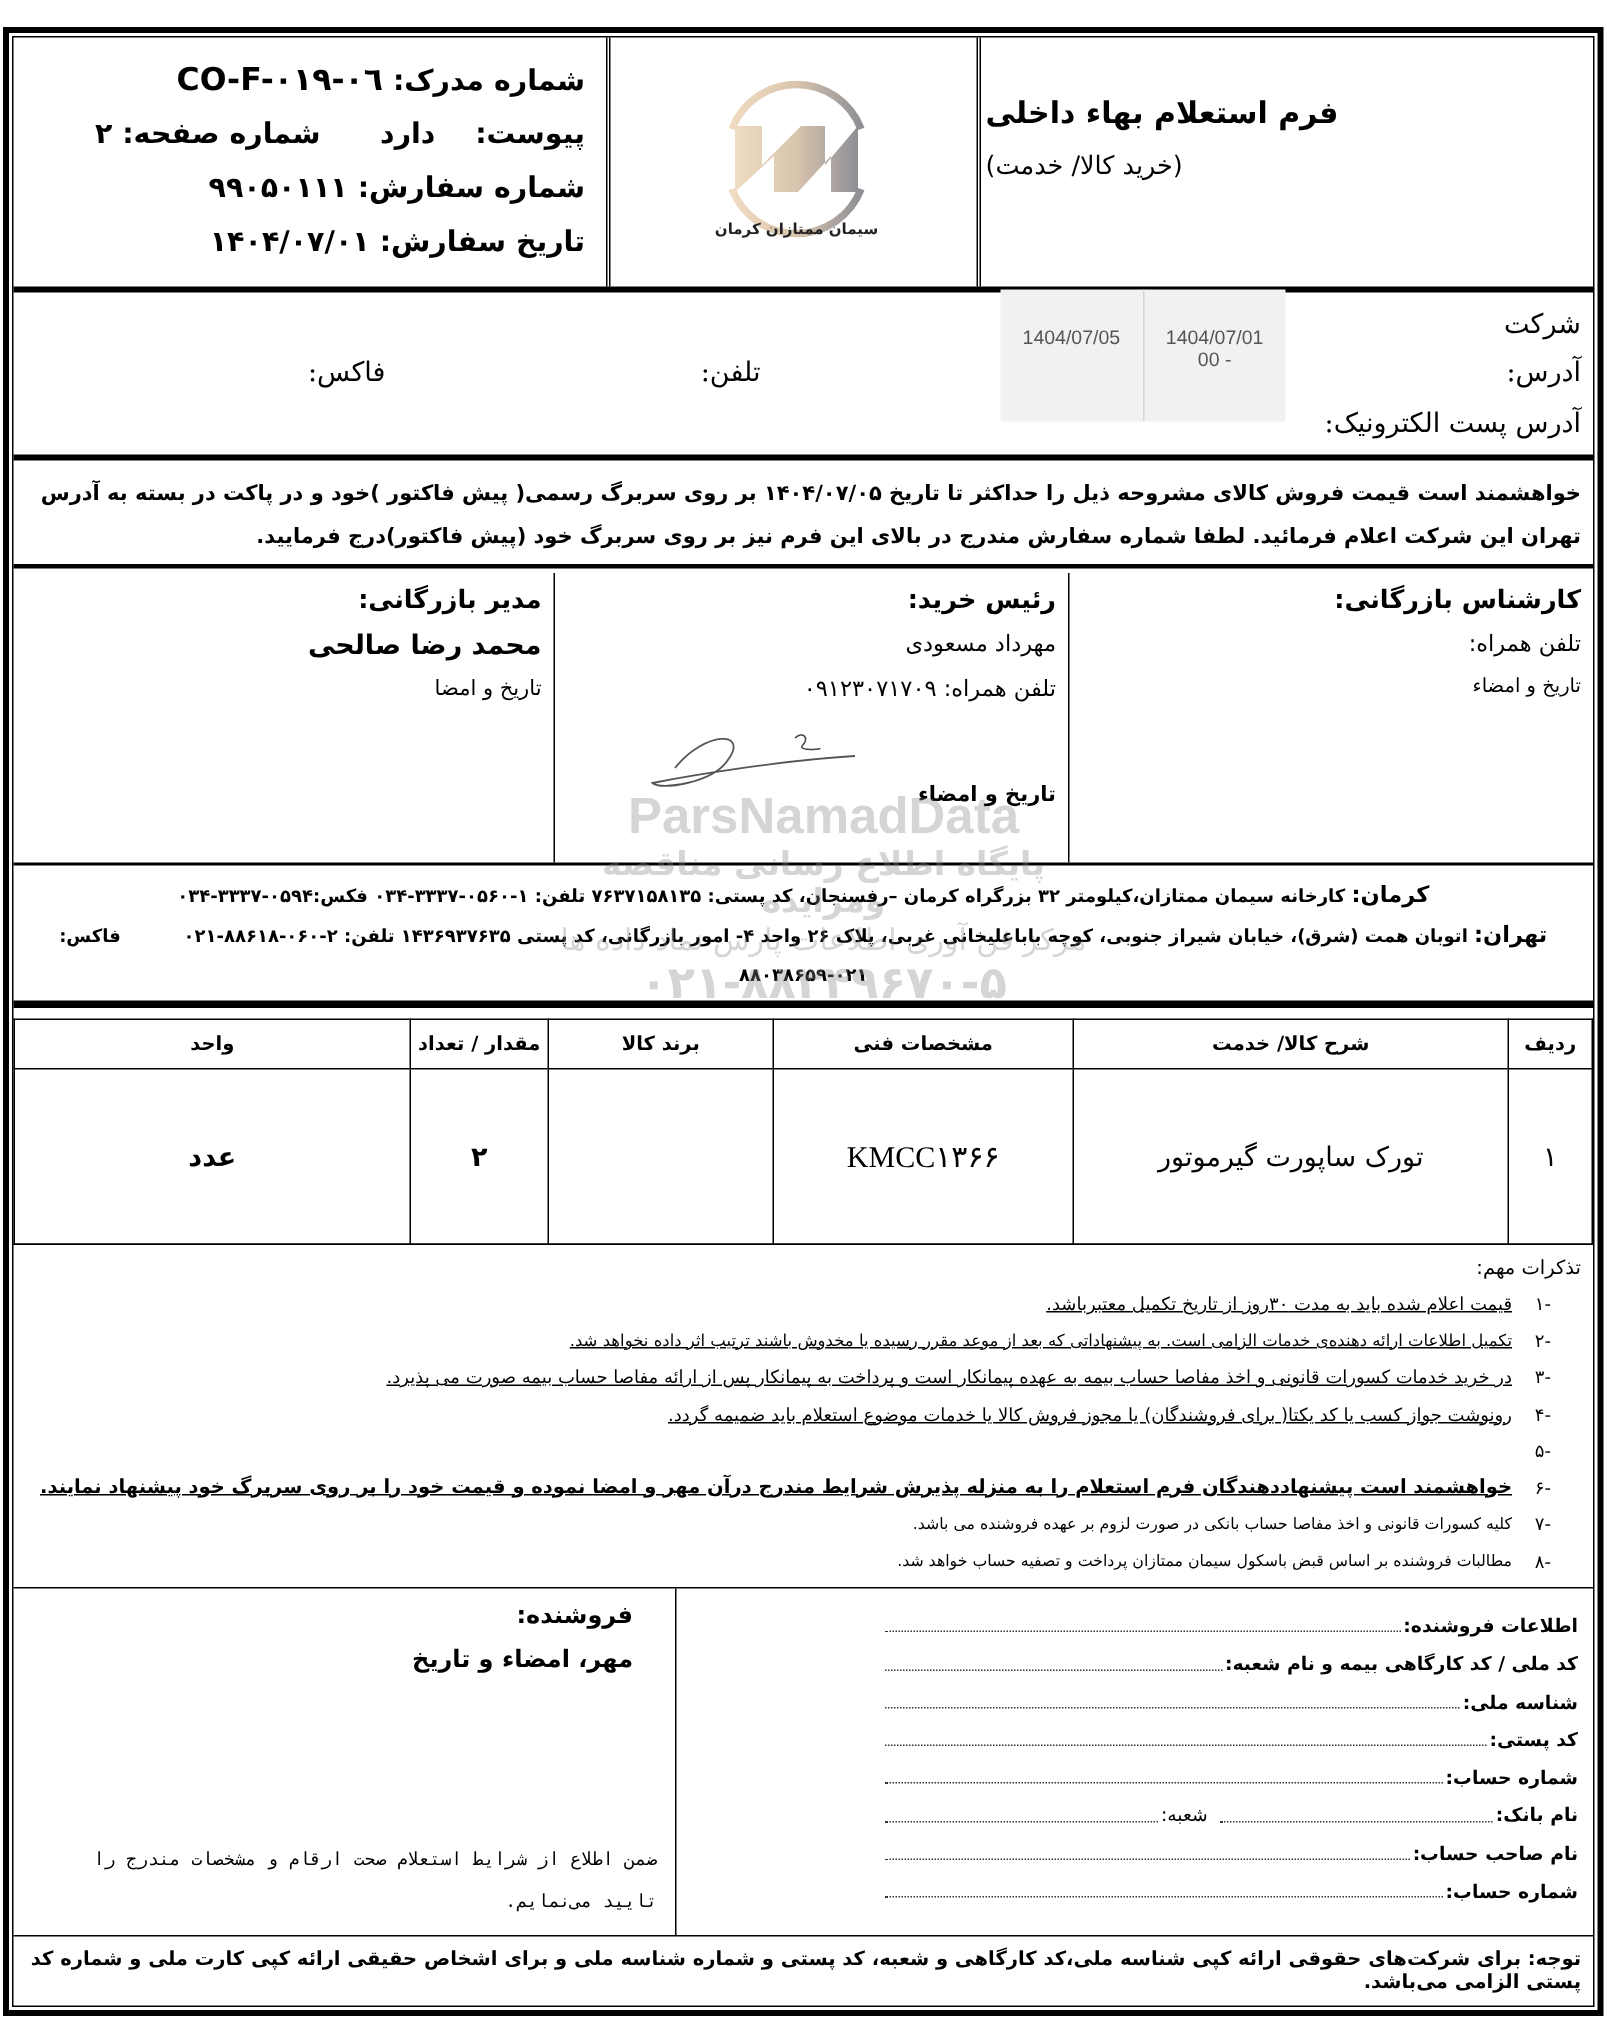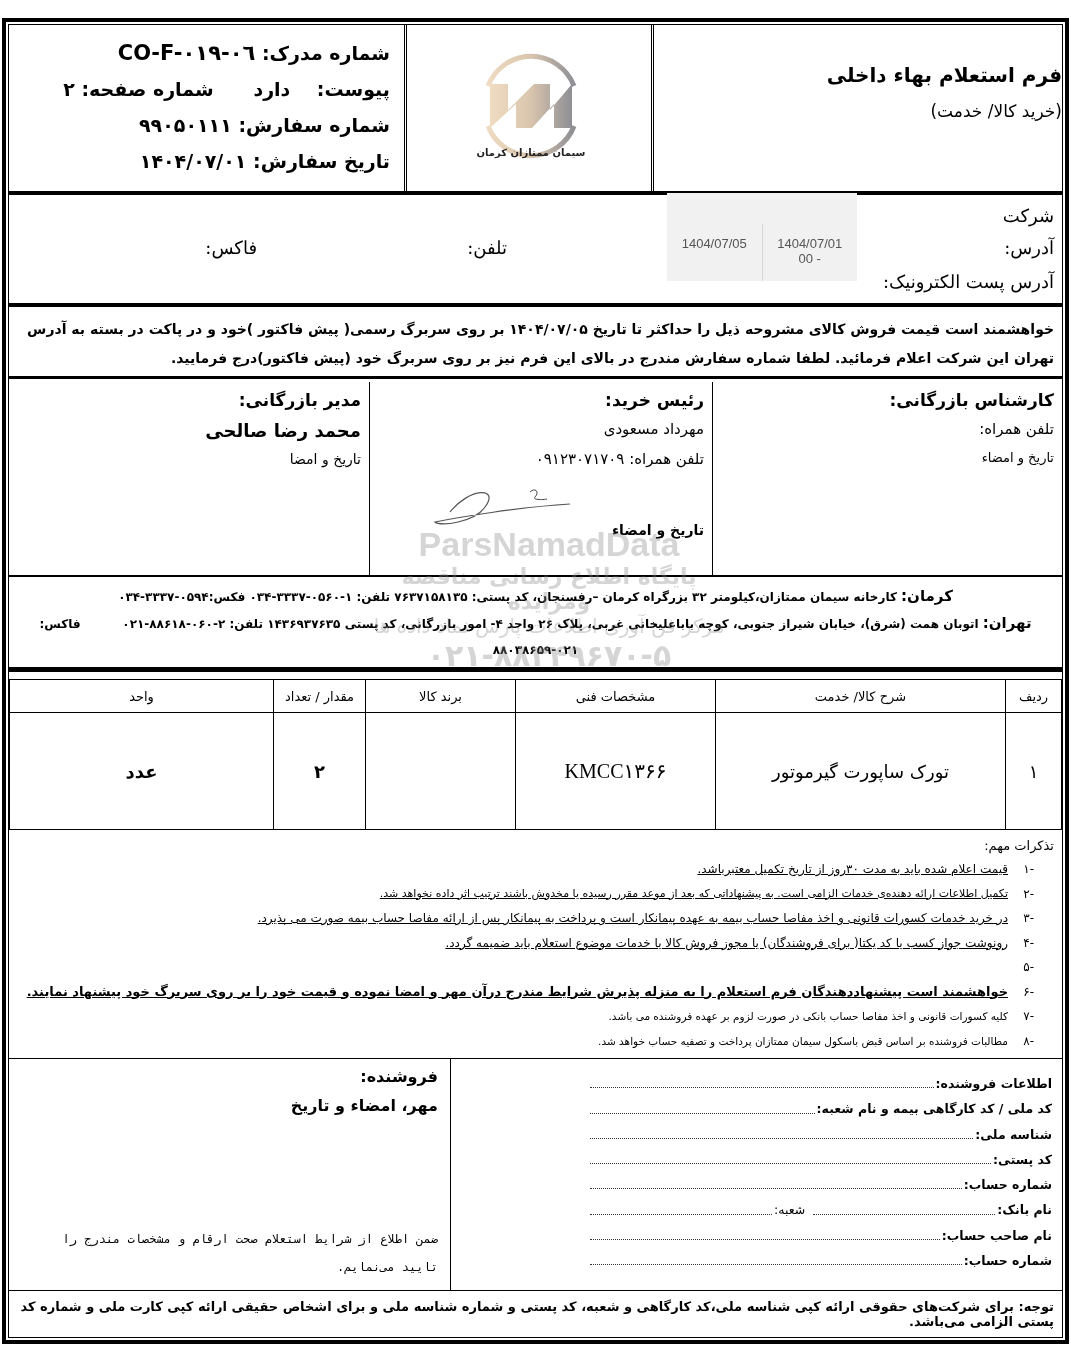--- a/index.html
+++ b/index.html
@@ -12,53 +12,53 @@
   .hdr-left { position: absolute; left: 0; top: 0; width: 398px; height: 100%; border-right: 3px double #000; padding: 10px 14px 0 0; }
   .hdr-left .line { font-size: 19px; font-weight: bold; height: 36px; line-height: 36px; }
   .hdr-logo { position: absolute; left: 401px; top: 0; width: 244px; height: 100%; border-right: 3px double #000; display: flex; justify-content: center; align-items: center; }
   .hdr-right { position: absolute; left: 648px; top: 0; right: 0; height: 100%; padding-top: 38px; text-align: center; }
   .title { font-size: 20px; font-weight: bold; }
   .subtitle { font-size: 17px; margin-top: 14px; }
   
   .company { position: absolute; left: 0; top: 172px; width: 100%; height: 110px; border-bottom: 4px solid #000; font-family: "DejaVu Serif", serif; }
   .company .lbl { position: absolute; right: 8px; font-size: 18px; }
   .date-box { position: absolute; left: 658px; top: -4px; width: 190px; height: 88px; background: #f1f1f1; display: flex; direction: ltr; }
-  .date-box div { flex: 1; font-family: "Liberation Sans", sans-serif; font-size: 13px; color: #555; text-align: center; padding-top: 12px; margin-top: 31px; }
+  .date-box div { flex: 1; font-family: "Liberation Sans", sans-serif; font-size: 13px; color: #555; text-align: center; padding-top: 24px; }
   .date-box div + div { border-left: 1px solid #d6d6d6; }
   
   .request { position: absolute; left: 0; top: 286px; width: 100%; height: 68px; border-bottom: 3px solid #000; padding: 4px 8px; font-size: 14px; font-weight: bold; line-height: 29px; }
   
   .contacts { position: absolute; left: 0; top: 357px; width: 100%; height: 195px; border-bottom: 2px solid #000; }
   .contact-col { position: absolute; top: 0; height: 100%; padding: 8px 8px 0 0; }
   .c1 { right: 0; width: 350px; border-left: 1px solid #000; }
   .c2 { right: 350px; width: 343px; border-left: 1px solid #000; }
   .c3 { right: 693px; left: 0; }
   .contact-col .h { font-size: 17px; font-weight: bold; margin-bottom: 10px; }
   .contact-col .t { font-size: 15px; margin-bottom: 12px; }
   .contact-col .tb { font-size: 18px; font-weight: bold; margin-bottom: 10px; }
   .sig { position: absolute; left: 60px; top: 100px; }
   
   .addr { position: absolute; left: 0; top: 552px; width: 100%; height: 95px; border-bottom: 5px solid #000; padding: 6px 8px; font-size: 12px; font-weight: bold; line-height: 26px; text-align: center; }
   .addr .city { font-size: 15px; }
   
   .items { position: absolute; left: 0; top: 654px; width: 100%; height: 150px; border-collapse: collapse; direction: rtl; }
   .items th, .items td { border: 1px solid #000; text-align: center; }
-  .items th { height: 33px; font-size: 13px; font-weight: normal; }
+  .items th { height: 33px; font-size: 13px; font-weight: bold; }
   .items td { height: 117px; font-size: 18px; }
   
   .notes { position: absolute; left: 0; top: 804px; width: 100%; height: 230px; border-top: 1px solid #000; border-bottom: 1px solid #000; padding: 8px 8px 0 8px; }
   .notes .nh { font-size: 13px; margin-bottom: 4px; }
   .note { display: flex; font-size: 12px; line-height: 24.5px; }
   .note .num { width: 46px; flex-shrink: 0; padding-right: 20px; }
   .note .txt.ul { text-decoration: underline; }
   .note .txt.b { font-weight: bold; font-size: 13px; }
   .note .txt.s { font-size: 10.5px; }
   
   .seller { position: absolute; left: 0; top: 1034px; width: 100%; height: 232px; border-bottom: 1px solid #000; }
-  .seller-left { position: absolute; left: 0; top: 0; width: 442px; height: 100%; border-right: 1px solid #000; padding: 8px 12px 0 0; }
+  .seller-left { position: absolute; left: 0; top: 0; width: 442px; height: 100%; border-right: 1px solid #000; padding: 8px 28px 0 0; }
   .seller-left .h { font-size: 16px; font-weight: bold; margin-bottom: 10px; }
   .seller-left .confirm { position: absolute; right: 12px; left: 12px; bottom: 8px; font-family: Liberation Mono, monospace; font-size: 12px; line-height: 28px; }
   .seller-right { position: absolute; right: 0; top: 0; width: 480px; height: 100%; padding: 12px 10px 0 0; }
   .field { display: flex; font-size: 12.5px; font-weight: bold; height: 25.3px; line-height: 25.3px; }
   .field .dots { flex: 1; border-bottom: 1px dotted #333; margin: 0 2px 8px 8px; }
   
   .foot { position: absolute; left: 0; top: 1268px; width: 100%; height: 50px; padding: 6px 8px; font-size: 13px; font-weight: bold; }
   
   .wm { position: absolute; left: 350px; top: 500px; width: 380px; pointer-events: none; opacity: 0.35; color: #888; text-align: center; }
 </style>
@@ -97,21 +97,21 @@
                 <stop offset="0.5" stop-color="#d9c4ad"></stop>
                 <stop offset="1" stop-color="#8e8f95"></stop>
           </linearGradient>
         </defs>
         <path d="M12 38 A46 46 0 0 1 98 38" fill="none" stroke="url(#lg)" stroke-width="5"></path>
         <path d="M12 78 A46 46 0 0 0 98 78" fill="none" stroke="url(#lg)" stroke-width="5"></path>
         <path d="M14 36 L32 36 L32 62 L58 36 L74 36 L74 62 L96 36 L96 80 L78 80 L78 56 L56 80 L40 80 L40 56 L14 80 Z" fill="url(#lg)"></path>
         <text x="55" y="108" text-anchor="middle" font-size="10" font-weight="bold" font-family="DejaVu Sans, sans-serif" fill="#222">سیمان ممتازان کرمان</text>
       </svg>
     </div>
-    <div class="hdr-right rtl" style="text-align:right">
+    <div class="hdr-right rtl" style="text-align:left">
       <div class="title">فرم استعلام بهاء داخلی</div>
       <div class="subtitle">(خرید کالا/ خدمت)</div>
     </div>
   </div>
 
   <div class="company rtl">
     <div class="lbl" style="top:8px">شرکت</div>
     <div class="lbl" style="top:40px">آدرس:</div>
     <div class="lbl" style="top:40px; right:555px">تلفن:</div>
     <div class="lbl" style="top:40px; right:805px">فاکس:</div>

